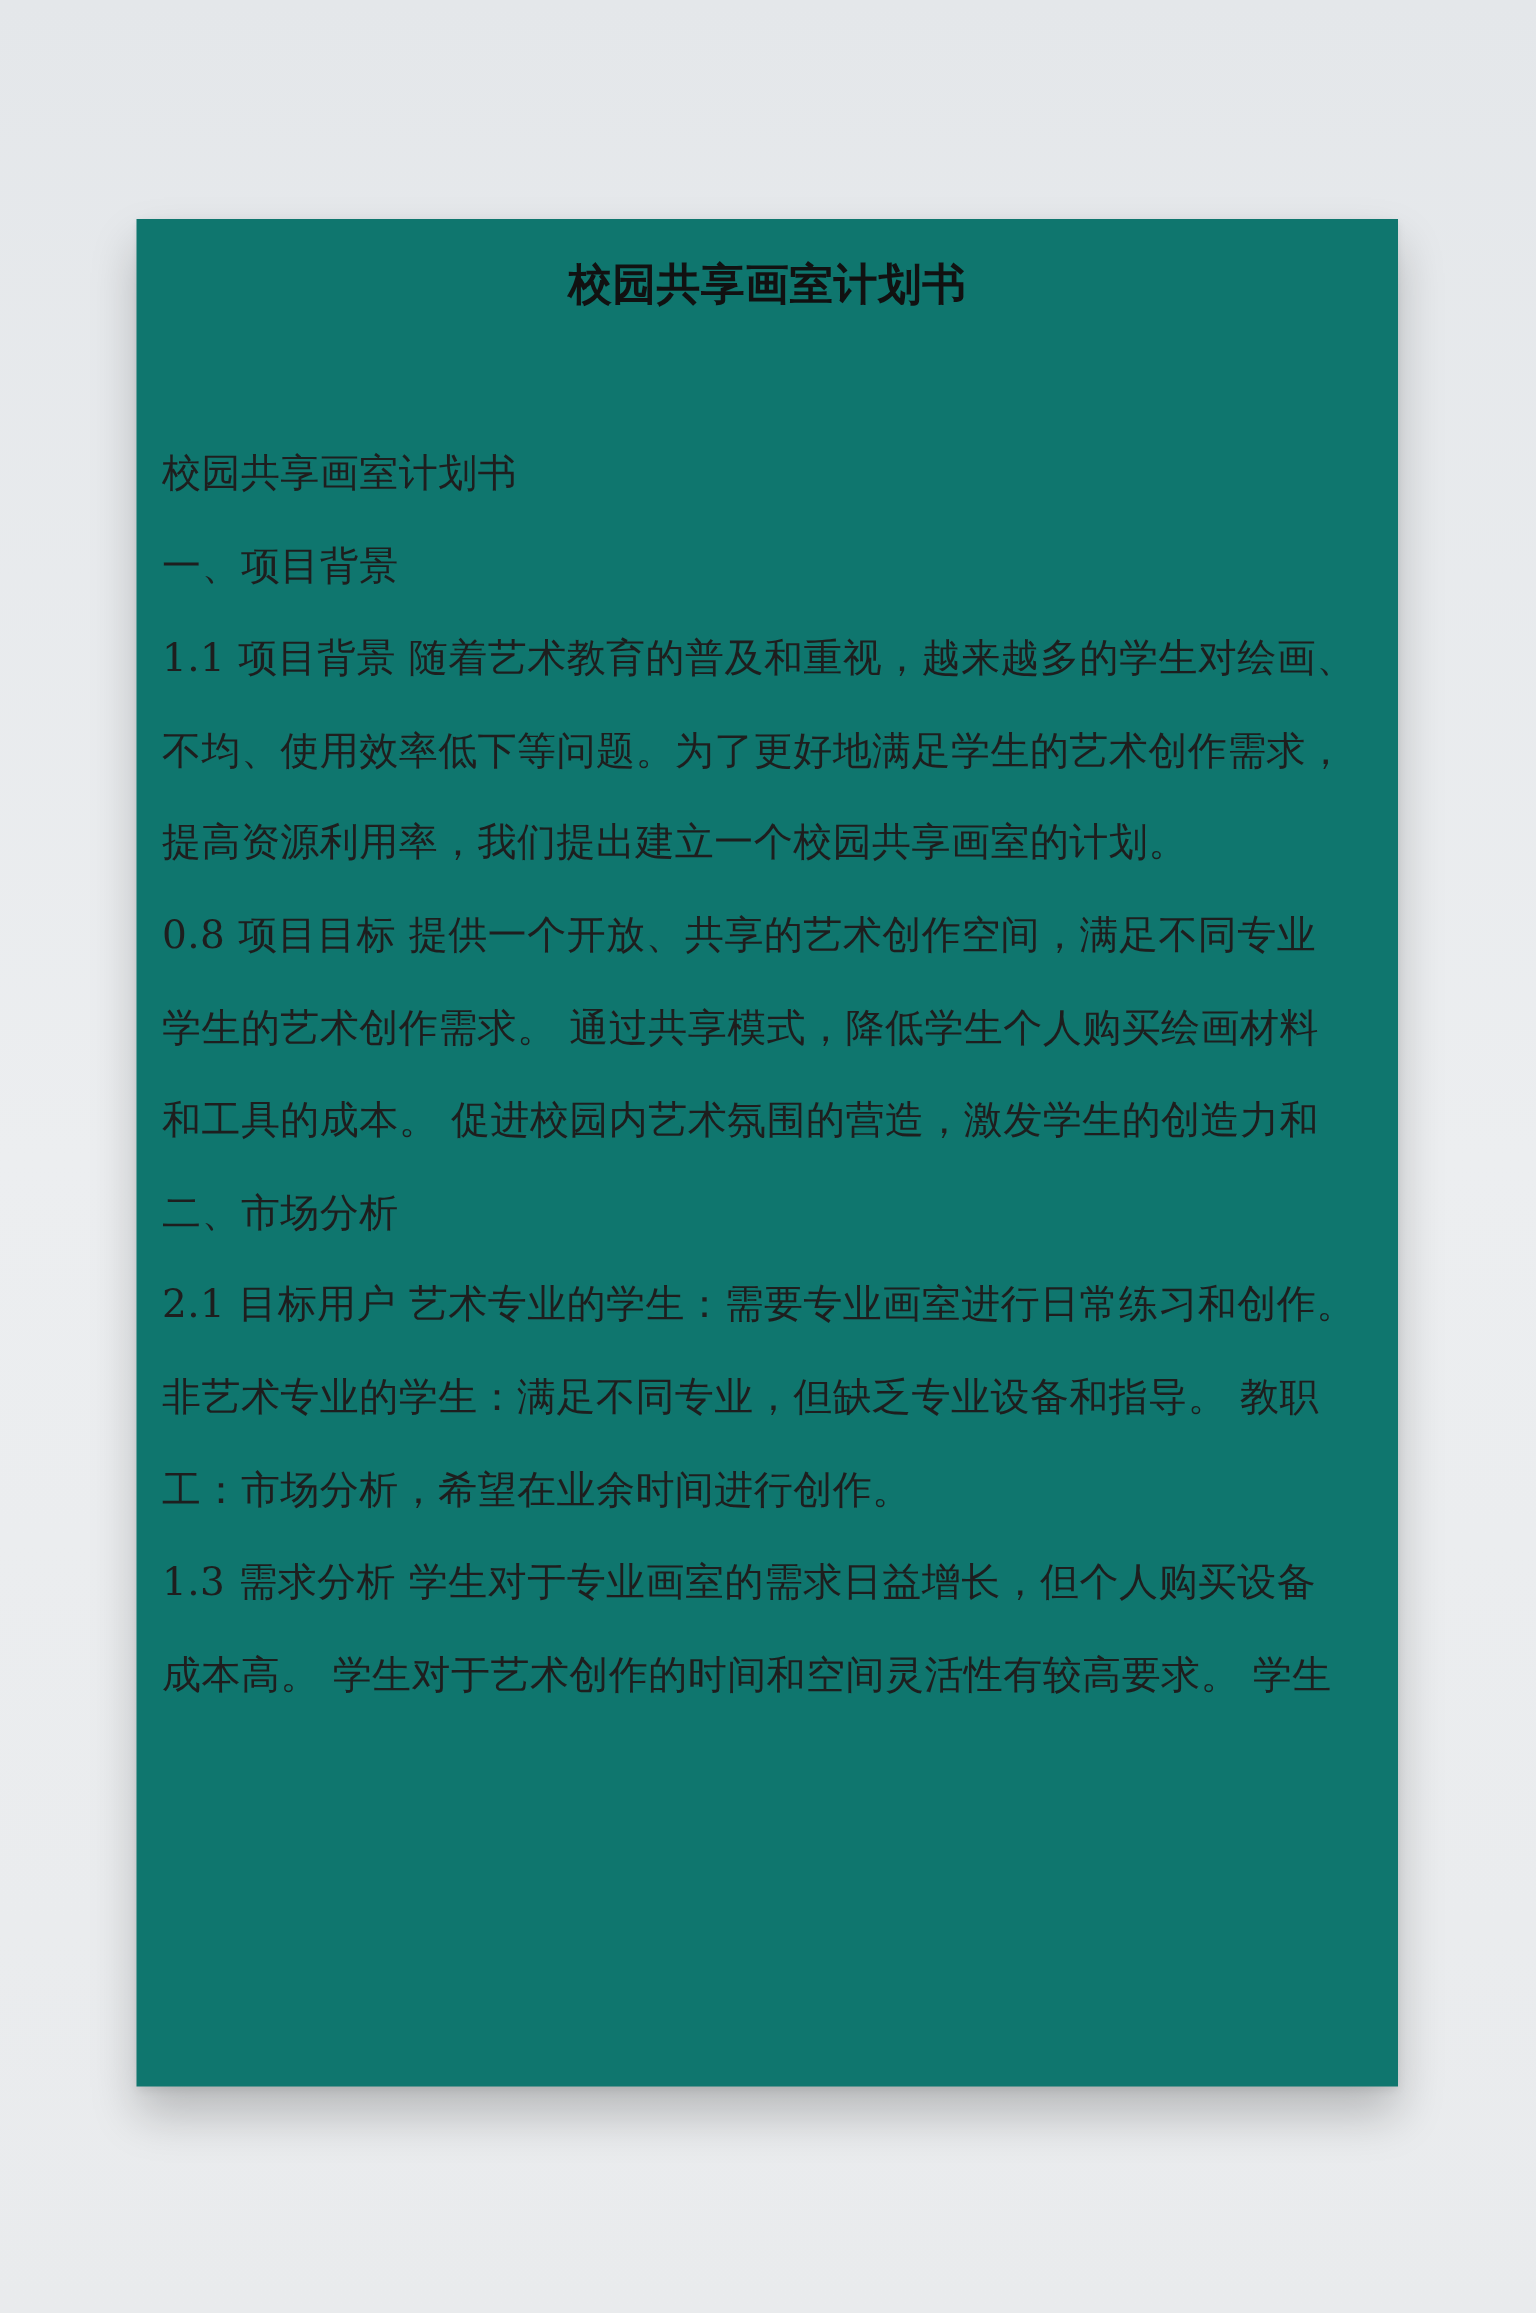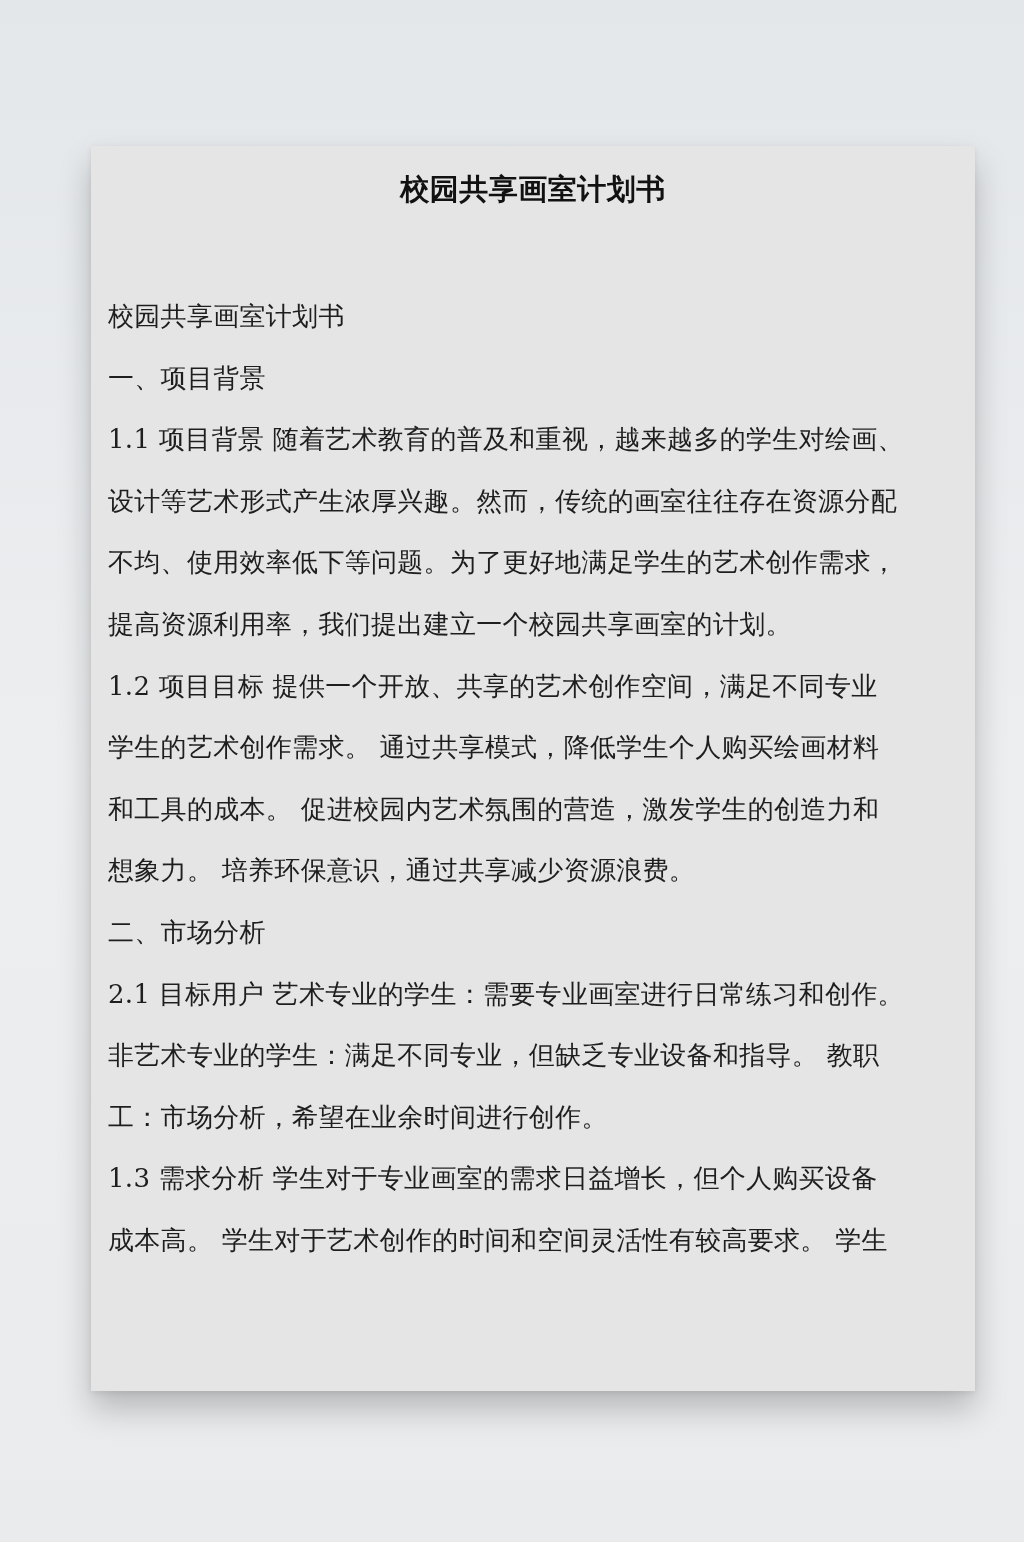--- a/index.html
+++ b/index.html
@@ -13,24 +13,23 @@
     position: relative;
     overflow: hidden;
     font-family: "DejaVu Serif", "Liberation Serif", serif;
   }
   .page {
     position: absolute;
     left: 91px;
     top: 146px;
     width: 841px;
     height: 1245px;
-    background: #e5e5e5;
+    background: #0f766e;
     box-shadow: 0 18px 30px rgba(0,0,0,0.22), 0 2px 6px rgba(0,0,0,0.08);
     overflow: hidden;
-    padding-left: 43px;
   }
   .doc-title {
     position: absolute;
     left: 0;
     right: 0;
     top: 170px;
     text-align: center;
     font-size: 29px;
     font-weight: bold;
     color: #111;
@@ -56,27 +55,25 @@
 </style>
 </head>
 <body>
 
 <div class="page">
   <div class="doc-title">校园共享画室计划书</div>
   <div class="lines">
     <div class="line">校园共享画室计划书</div>
     <div class="line">一、项目背景</div>
     <div class="line">1.1 项目背景 随着艺术教育的普及和重视，越来越多的学生对绘画、</div>
-    <div class="line">设计等艺术形式产生浓厚兴趣。然而，传统的画室往往存在资源分配</div>
     <div class="line">不均、使用效率低下等问题。为了更好地满足学生的艺术创作需求，</div>
     <div class="line">提高资源利用率，我们提出建立一个校园共享画室的计划。</div>
-    <div class="line">1.2 项目目标 提供一个开放、共享的艺术创作空间，满足不同专业</div>
+    <div class="line">0.8 项目目标 提供一个开放、共享的艺术创作空间，满足不同专业</div>
     <div class="line">学生的艺术创作需求。 通过共享模式，降低学生个人购买绘画材料</div>
     <div class="line">和工具的成本。 促进校园内艺术氛围的营造，激发学生的创造力和</div>
-    <div class="line">想象力。 培养环保意识，通过共享减少资源浪费。</div>
     <div class="line">二、市场分析</div>
     <div class="line">2.1 目标用户 艺术专业的学生：需要专业画室进行日常练习和创作。</div>
     <div class="line">非艺术专业的学生：满足不同专业，但缺乏专业设备和指导。 教职</div>
     <div class="line">工：市场分析，希望在业余时间进行创作。</div>
     <div class="line">1.3 需求分析 学生对于专业画室的需求日益增长，但个人购买设备</div>
     <div class="line">成本高。 学生对于艺术创作的时间和空间灵活性有较高要求。 学生</div>
   </div>
 </div>
 
 </body></html>

